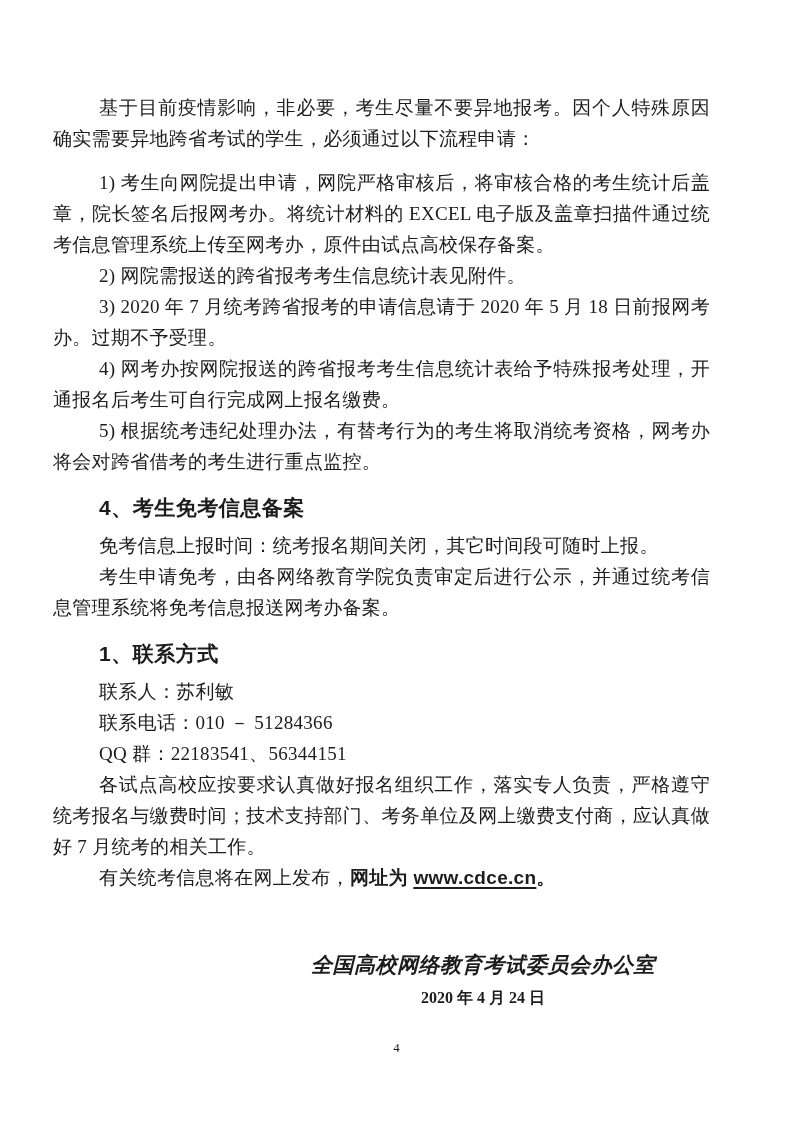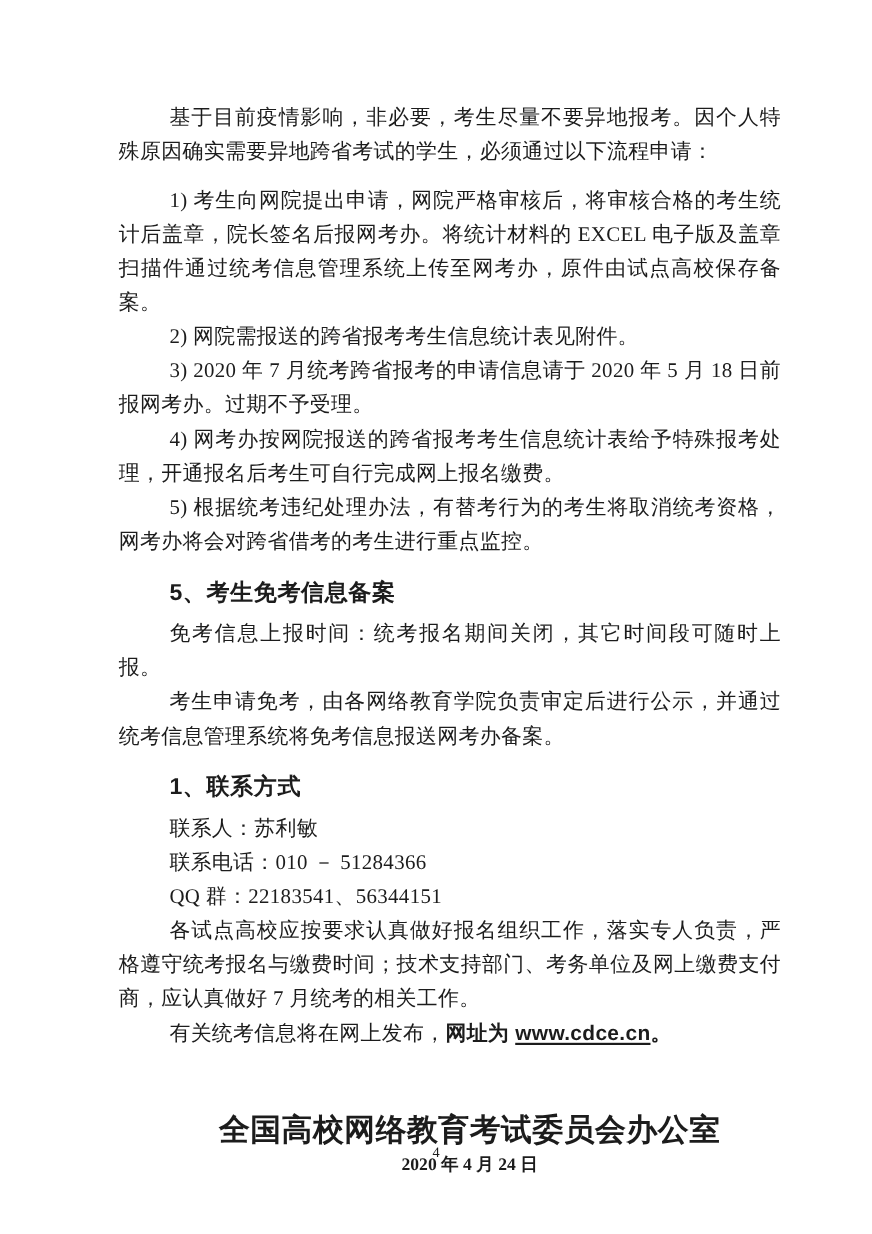--- a/index.html
+++ b/index.html
@@ -7,21 +7,21 @@
     position: relative;
     width: 793px;
     height: 1122px;
     margin: 0 auto;
     background: #ffffff;
     color: #1c1c1c;
     font-family: "Liberation Serif", "DejaVu Serif", serif;
     overflow: hidden;
   }
   .content {
-    padding: 92px 83px 0 108px; 
+    padding: 92px 83px 0 53px; 
   }
   p.body {
     margin: 0;
     font-size: 19px;
     line-height: 31px;
     letter-spacing: 0.3px;
     text-align: justify;
     text-indent: 46px;
   }
   p.intro { margin-bottom: 13px; }
@@ -50,23 +50,24 @@
   .signature-block {
     margin-top: 55px;
     margin-right: 55px;
     margin-left: auto;
     width: fit-content;
     text-align: center;
   }
   .sig-org {
     font-family: "Liberation Sans", "DejaVu Sans", sans-serif;
     font-weight: bold;
-    font-size: 28px;
+    font-size: 21px;
     line-height: 33px;
     letter-spacing: 0.5px;
+    font-style: italic;
   }
   .sig-date {
     font-family: "Liberation Serif", "DejaVu Serif", serif;
     font-weight: bold;
     font-size: 16px;
     line-height: 33px;
   }
   .page-number {
     position: absolute;
     left: 0; right: 0;
@@ -83,21 +84,21 @@
   <div class="content">
 
     <p class="body intro">基于目前疫情影响，非必要，考生尽量不要异地报考。因个人特殊原因确实需要异地跨省考试的学生，必须通过以下流程申请：</p>
 
     <p class="body">1) 考生向网院提出申请，网院严格审核后，将审核合格的考生统计后盖章，院长签名后报网考办。将统计材料的 EXCEL 电子版及盖章扫描件通过统考信息管理系统上传至网考办，原件由试点高校保存备案。</p>
     <p class="body">2) 网院需报送的跨省报考考生信息统计表见附件。</p>
     <p class="body">3) 2020 年 7 月统考跨省报考的申请信息请于 2020 年 5 月 18 日前报网考办。过期不予受理。</p>
     <p class="body">4) 网考办按网院报送的跨省报考考生信息统计表给予特殊报考处理，开通报名后考生可自行完成网上报名缴费。</p>
     <p class="body">5) 根据统考违纪处理办法，有替考行为的考生将取消统考资格，网考办将会对跨省借考的考生进行重点监控。</p>
 
-    <h2 class="sec-heading">5、考生免考信息备案</h2>
+    <h2 class="sec-heading">4、考生免考信息备案</h2>
 
     <p class="body">免考信息上报时间：统考报名期间关闭，其它时间段可随时上报。</p>
     <p class="body">考生申请免考，由各网络教育学院负责审定后进行公示，并通过统考信息管理系统将免考信息报送网考办备案。</p>
 
     <h2 class="sec-heading">1、联系方式</h2>
 
     <p class="body">联系人：苏利敏</p>
     <p class="body">联系电话：010 － 51284366</p>
     <p class="body">QQ 群：22183541、56344151</p>
 

